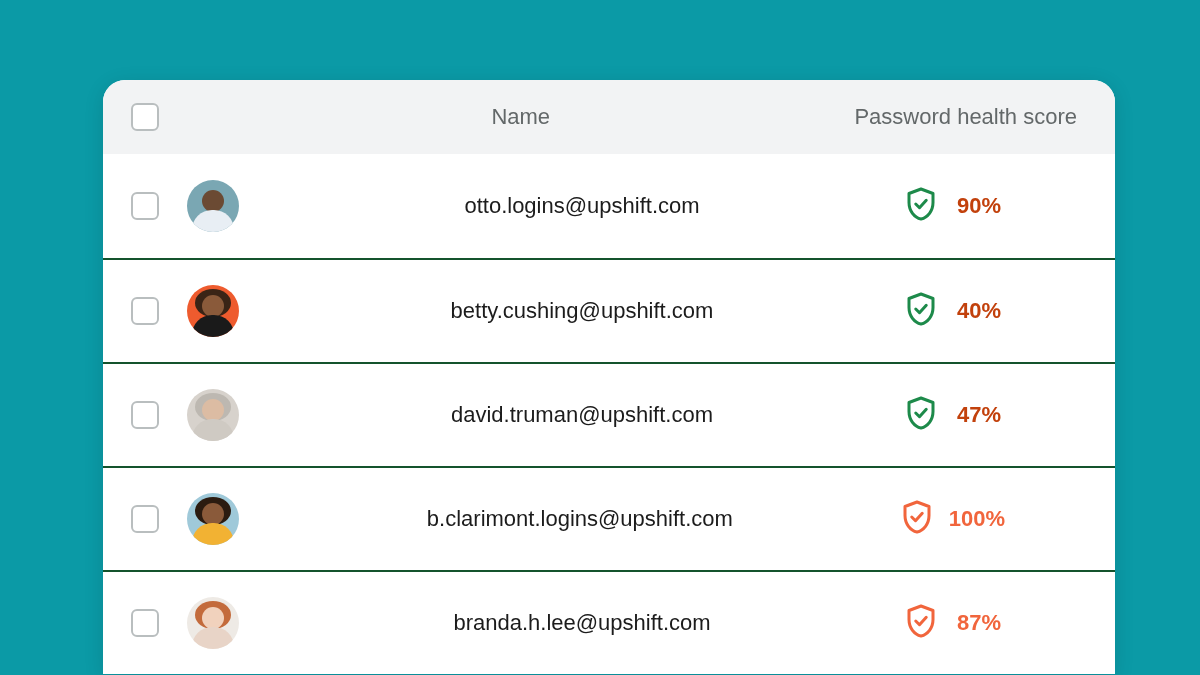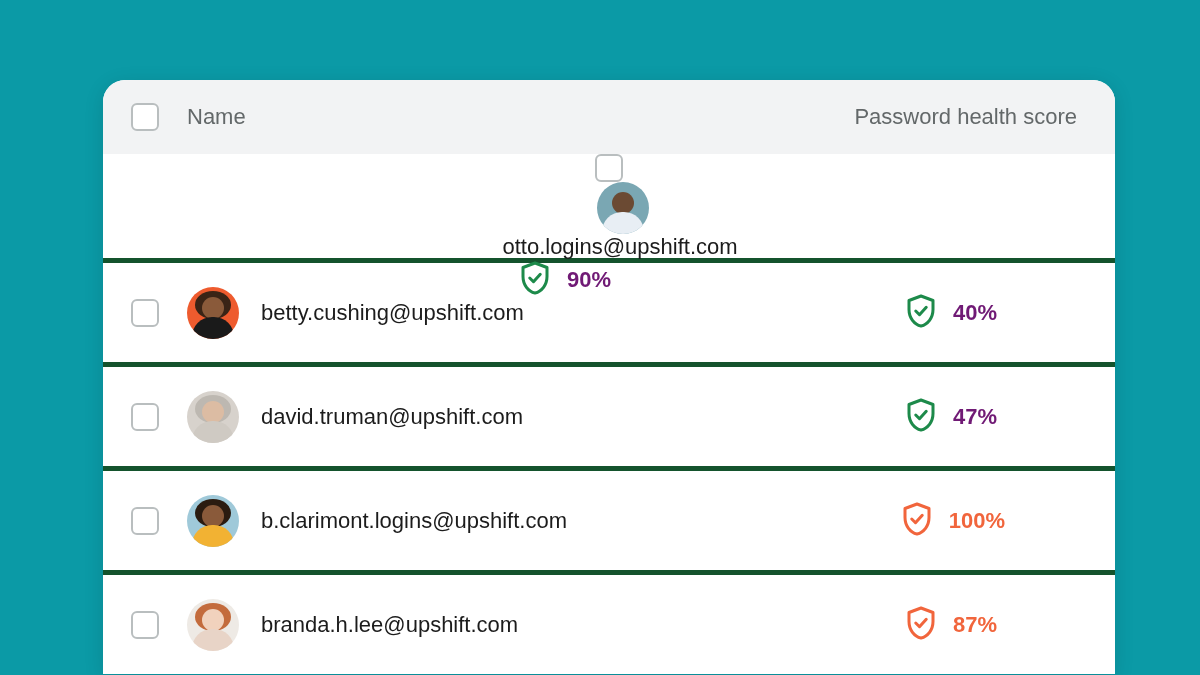--- a/index.html
+++ b/index.html
@@ -13,20 +13,21 @@
     }
     .panel {
       position: absolute;
       top: 80px;
       left: 103px;
       right: 85px;
       background: #ffffff;
       border-radius: 22px 22px 0 0;
       box-shadow: 0 4px 20px rgba(0,0,0,0.12);
       overflow: hidden;
+      text-align: center;
     }
     .header-row {
       display: flex;
       align-items: center;
       background: #f2f3f4;
       height: 74px;
       padding: 0 28px;
     }
     .checkbox {
       width: 28px;
@@ -42,23 +43,23 @@
       color: #636869;
       font-weight: 400;
     }
     .header-name { margin-left: 28px; flex: 1; }
     .header-score { padding-right: 10px; }
     .row {
       display: flex;
       align-items: center;
       height: 104px;
       padding: 0 28px;
-      border-top: 5px solid #14532d;
+      border-top: 2px solid #14532d;
     }
-    .row:first-of-type { border-top: none; flex-direction: column; }
+    .row:first-of-type { border-top: none; }
     .avatar {
       width: 52px;
       height: 52px;
       border-radius: 50%;
       margin-left: 28px;
       flex-shrink: 0;
       display: flex;
       align-items: center;
       justify-content: center;
       position: relative;
@@ -87,21 +88,21 @@
     .shield-icon {
       width: 36px;
       height: 36px;
       flex-shrink: 0;
     }
     .score-text {
       font-size: 22px;
       font-weight: 600;
       min-width: 52px;
     }
-    .score-green { color: #701a75; }
+    .score-green { color: #c2410c; }
     .score-orange { color: #f1653c; }
   </style>
 </head>
 <body>
 
 <div class="panel">
   <div class="header-row">
     <div class="checkbox"></div>
     <div class="header-label header-name">Name</div>
     <div class="header-label header-score">Password health score</div>

